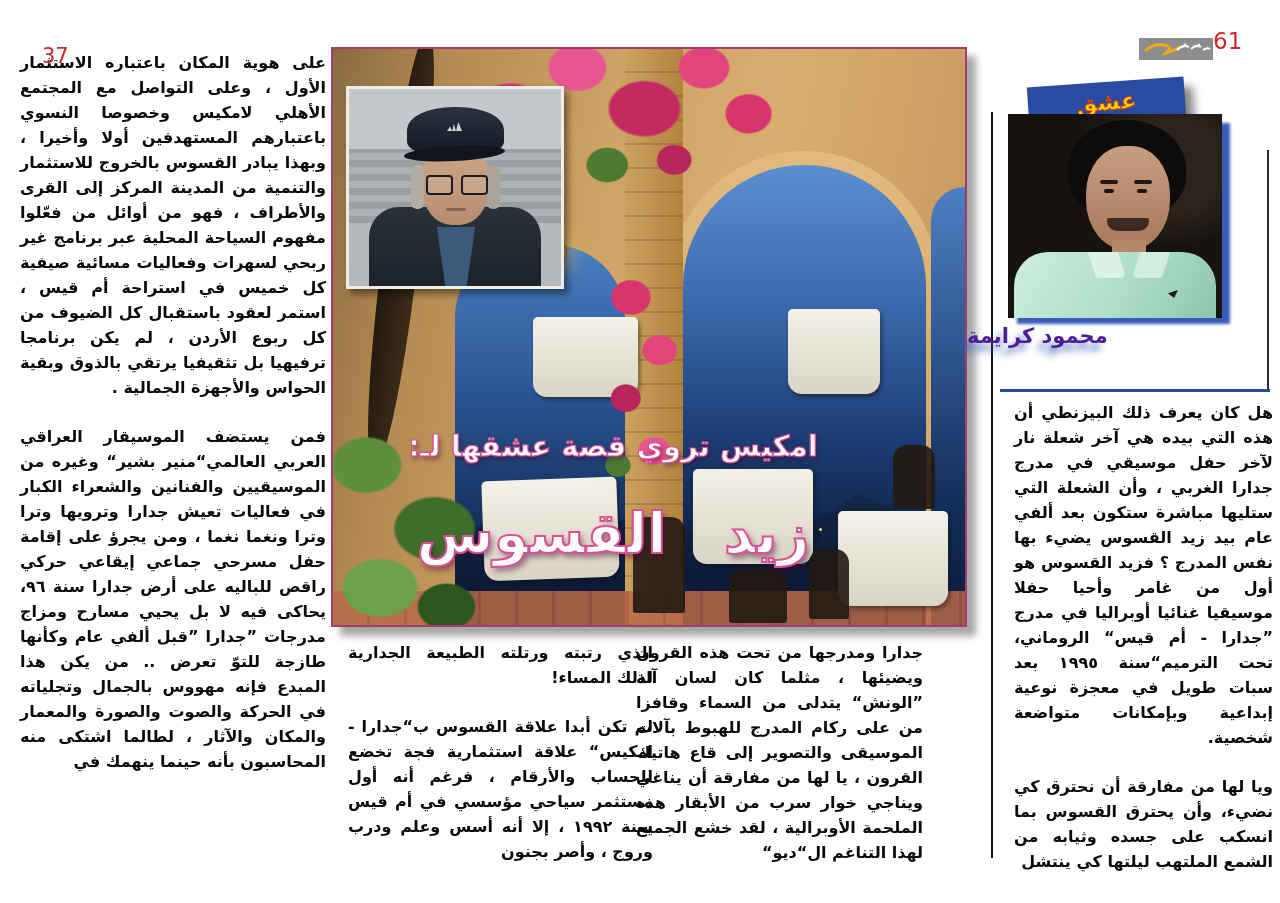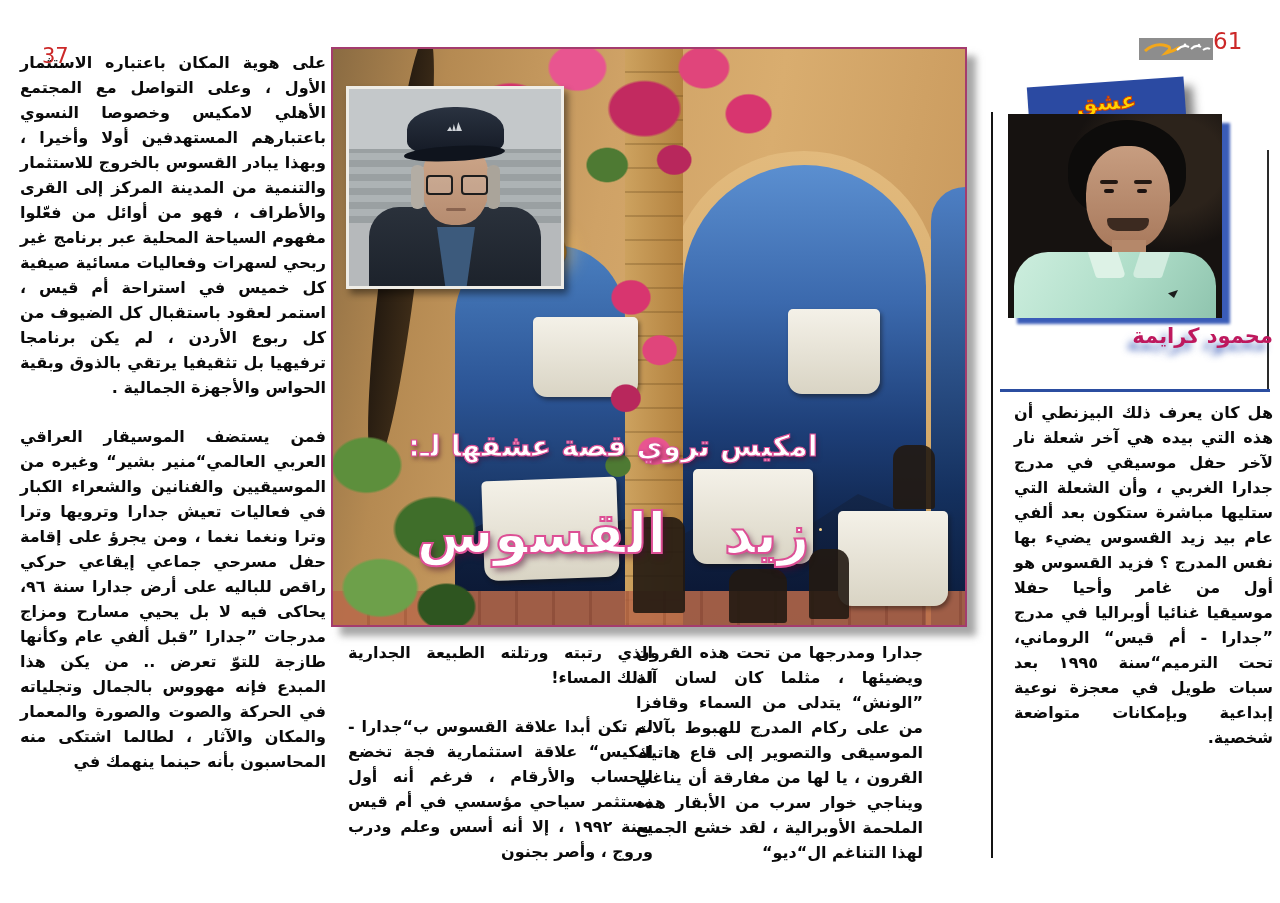--- a/index.html
+++ b/index.html
@@ -108,21 +108,21 @@
   .ap-brow-r{left:126px;top:66px;width:18px;height:4px;background:#241812;border-radius:2px;}
   .ap-eye-l{left:96px;top:75px;width:10px;height:4px;background:#1c1210;border-radius:2px;}
   .ap-eye-r{left:129px;top:75px;width:10px;height:4px;background:#1c1210;border-radius:2px;}
   .ap-mustache{left:99px;top:104px;width:42px;height:13px;background:#3c2a20;border-radius:2px 2px 10px 10px;}
   .ap-neck{left:104px;top:126px;width:34px;height:22px;background:#b5886a;}
   .ap-chesthair{left:112px;top:146px;width:18px;height:16px;background:#2e241c;clip-path:polygon(0 0,100% 0,50% 100%);}
   .ap-shirt{left:6px;top:138px;width:202px;height:66px;background:linear-gradient(120deg,#cdeede,#aeddc8 55%,#8fc4ae);border-radius:34px 34px 0 0;}
   .ap-collar-l{left:84px;top:138px;width:30px;height:26px;background:#ddf2e6;transform:skewX(18deg);border-radius:0 0 6px 2px;}
   .ap-collar-r{left:128px;top:138px;width:30px;height:26px;background:#d2ecdf;transform:skewX(-18deg);border-radius:0 0 2px 6px;}
   .ap-logo{left:160px;top:176px;width:10px;height:8px;background:#1c1c1c;clip-path:polygon(0 40%,100% 0,60% 100%);}
-  .a-name{position:absolute;left:1000px;top:324px;width:273px;text-align:right;font-size:21px;font-weight:bold;color:#be185d;
+  .a-name{position:absolute;left:967px;top:324px;width:273px;text-align:left;font-size:21px;font-weight:bold;color:#4c1d95;
           text-shadow:-6px 7px 7px rgba(58,92,184,.75);}
   .a-title{position:absolute;left:1000px;top:357px;width:273px;text-align:center;font-size:16px;color:#111;
           text-shadow:-5px 6px 6px rgba(120,160,220,.8);}
   .brule{position:absolute;left:1000px;top:389px;width:270px;height:3px;background:#2b4da0;}
   
   .logo{position:absolute;left:1139px;top:37px;width:74px;height:24px;}
 </style>
 </head>
 <body>
 
@@ -222,15 +222,16 @@
     <div class="a ap-chesthair"></div>
     <div class="a ap-shirt"></div>
     <div class="a ap-collar-l"></div>
     <div class="a ap-collar-r"></div>
     <div class="a ap-logo"></div>
   </div>
   <div class="a-name" dir="rtl">محمود كرايمة</div>
   <div class="brule"></div>
   <div class="article" style="left:1002px;top:400px;width:271px;">
     <p>هل كان يعرف ذلك البيزنطي أن هذه التي بيده هي آخر  شعلة نار لآخر حفل موسيقي في مدرج جدارا الغربي ، وأن الشعلة التي ستليها مباشرة ستكون بعد ألفي عام بيد زيد القسوس يضيء بها نفس المدرج ؟ فزيد القسوس هو أول من غامر وأحيا حفلا موسيقيا غنائيا أوبراليا في مدرج ”جدارا - أم قيس“ الروماني، تحت الترميم“سنة ١٩٩٥ بعد سبات طويل في معجزة نوعية إبداعية وبإمكانات متواضعة شخصية.</p>
+    <p>ويا لها من مفارقة أن نحترق كي نضيء، وأن يحترق القسوس بما انسكب على جسده وثيابه من الشمع الملتهب ليلتها كي ينتشل</p>
   </div>
 
 </div>
 
 </body></html>

